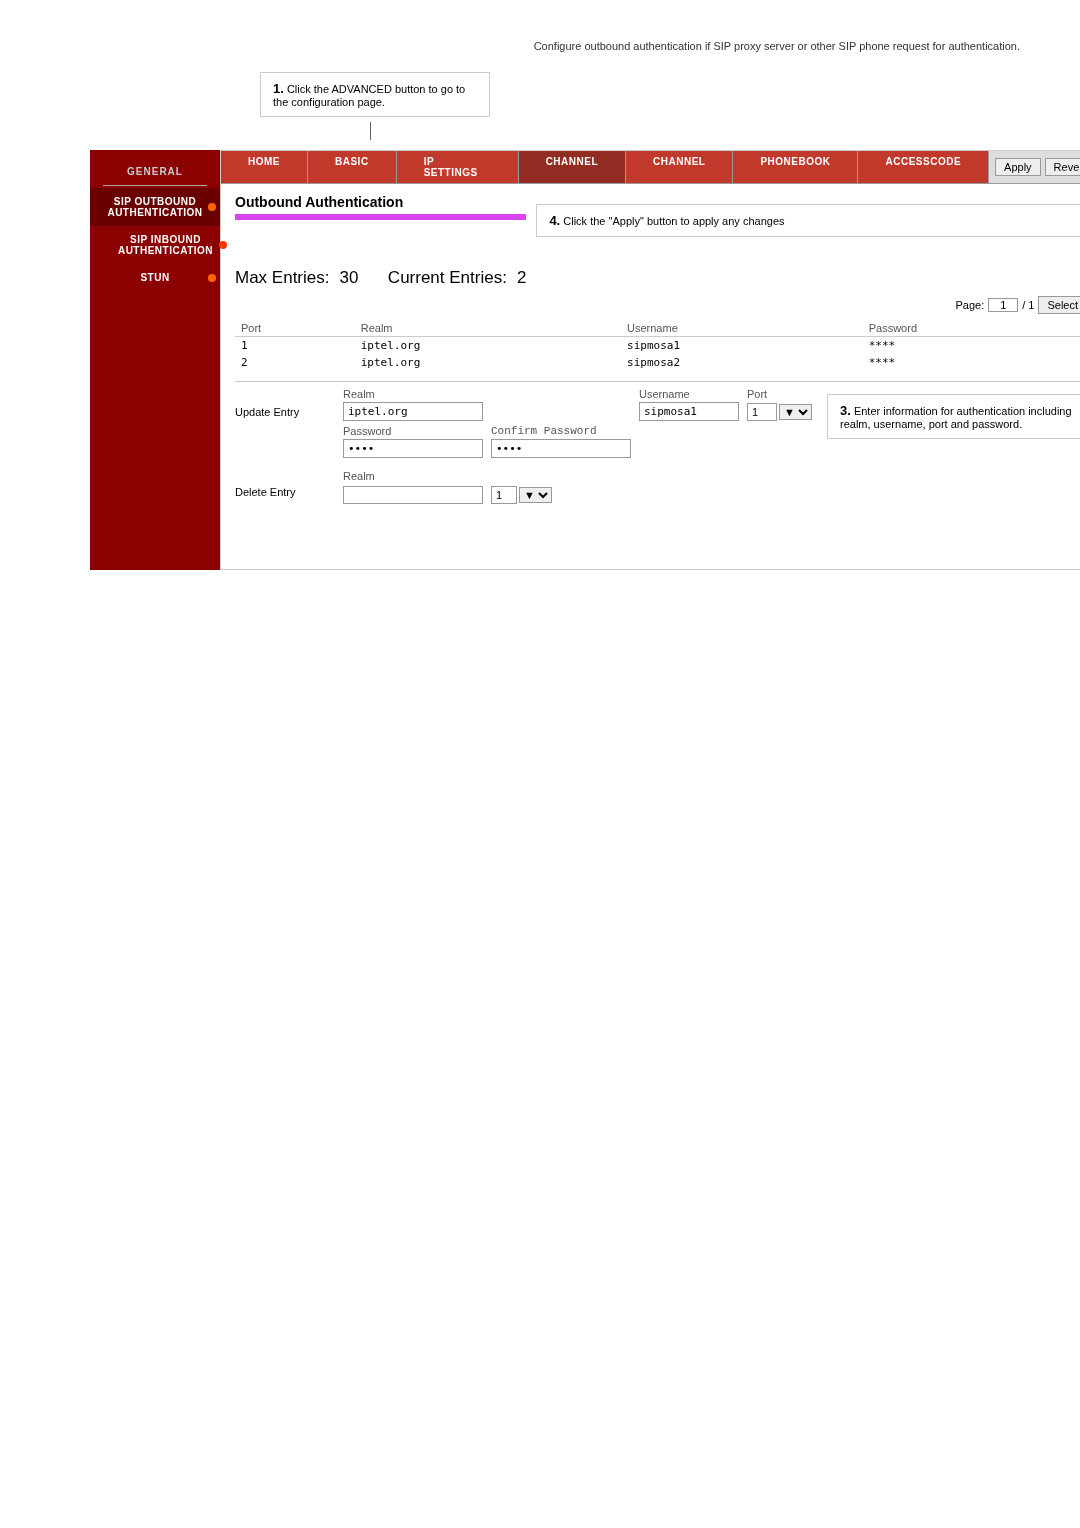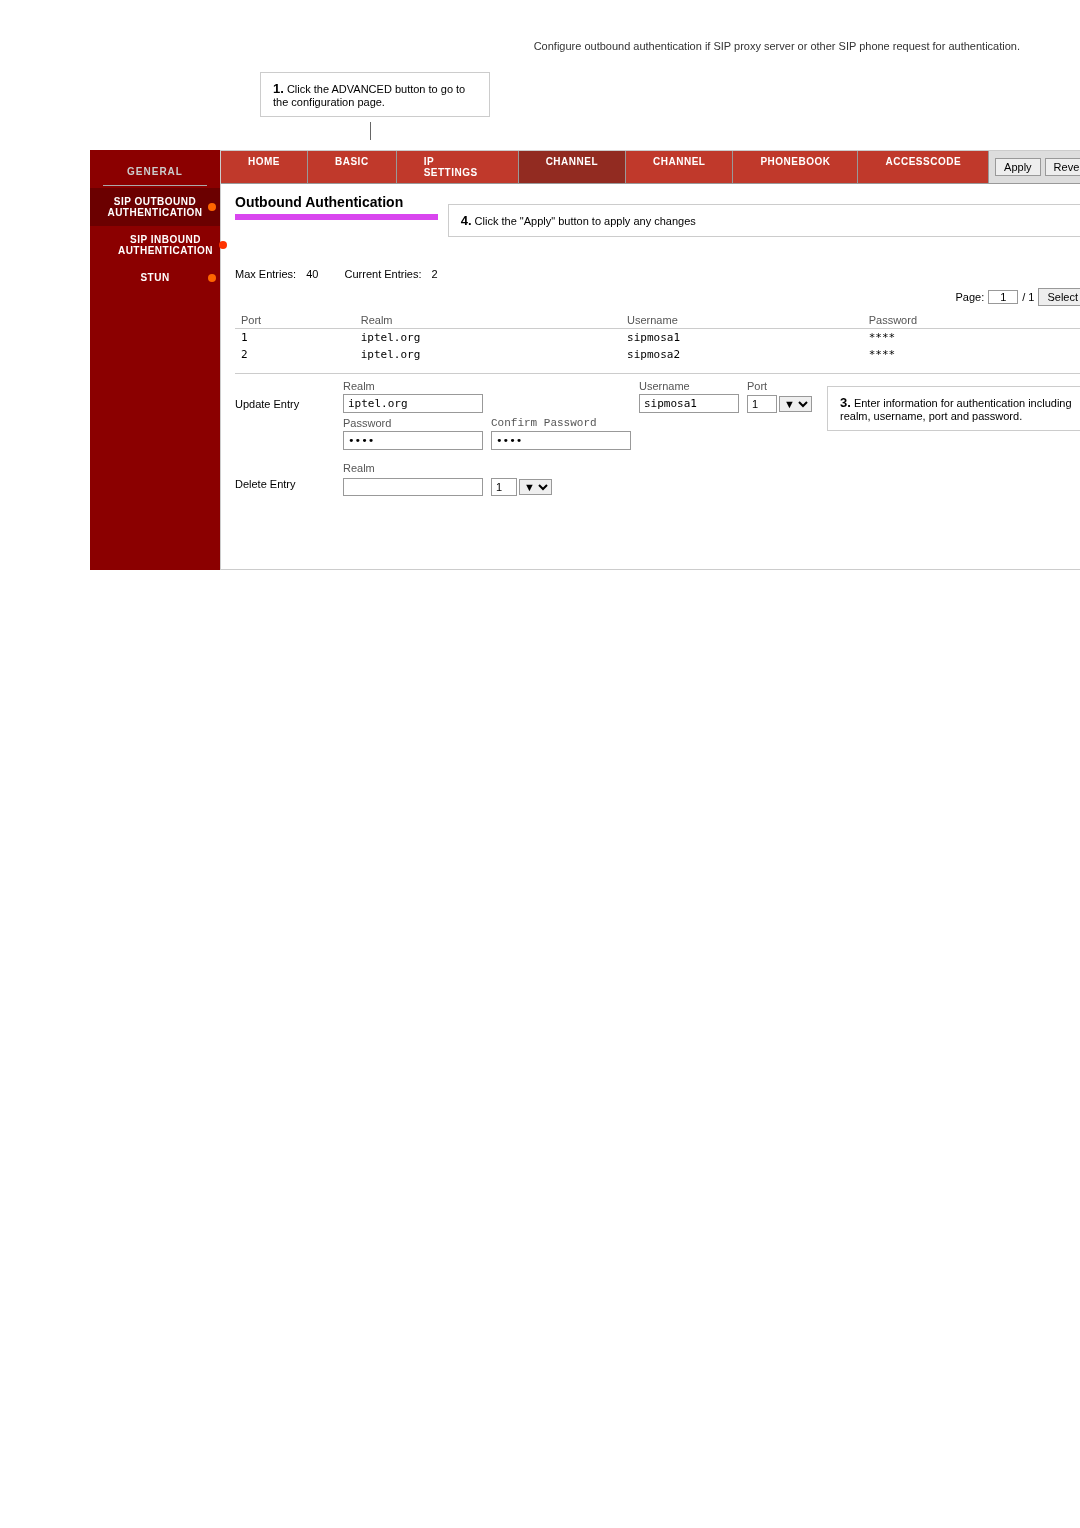--- a/index.html
+++ b/index.html
@@ -129,21 +129,21 @@
       font-size: 14px;
       font-weight: bold;
       margin-bottom: 6px;
       border-bottom: 6px solid #d946ef;
       padding-bottom: 4px;
     }
 
     .max-entries-row {
       display: flex;
       gap: 10px;
-      font-size: 11px;
+      font-size: 17px;
       margin-bottom: 8px;
       align-items: center;
       margin-top: 48px;
     }
 
     .page-nav-row {
       display: flex;
       justify-content: flex-end;
       align-items: center;
       gap: 4px;
@@ -288,21 +288,21 @@
 
       <div style="display:flex; justify-content:space-between; align-items:flex-start;">
         <div>
 
           <div class="page-title">
             <span>Outbound Authentication</span>
           </div>
 
           <div class="max-entries-row">
             <span>Max Entries:</span>
-            <span>40</span>
+            <span>30</span>
             &nbsp;&nbsp;
             <span>Current Entries:</span>
             <span>2</span>
           </div>
         </div>
 
         <div class="callout4-box">
           <span class="step-label">4.</span>
           <span>Click the "Apply" button to apply any changes</span>
         </div>

